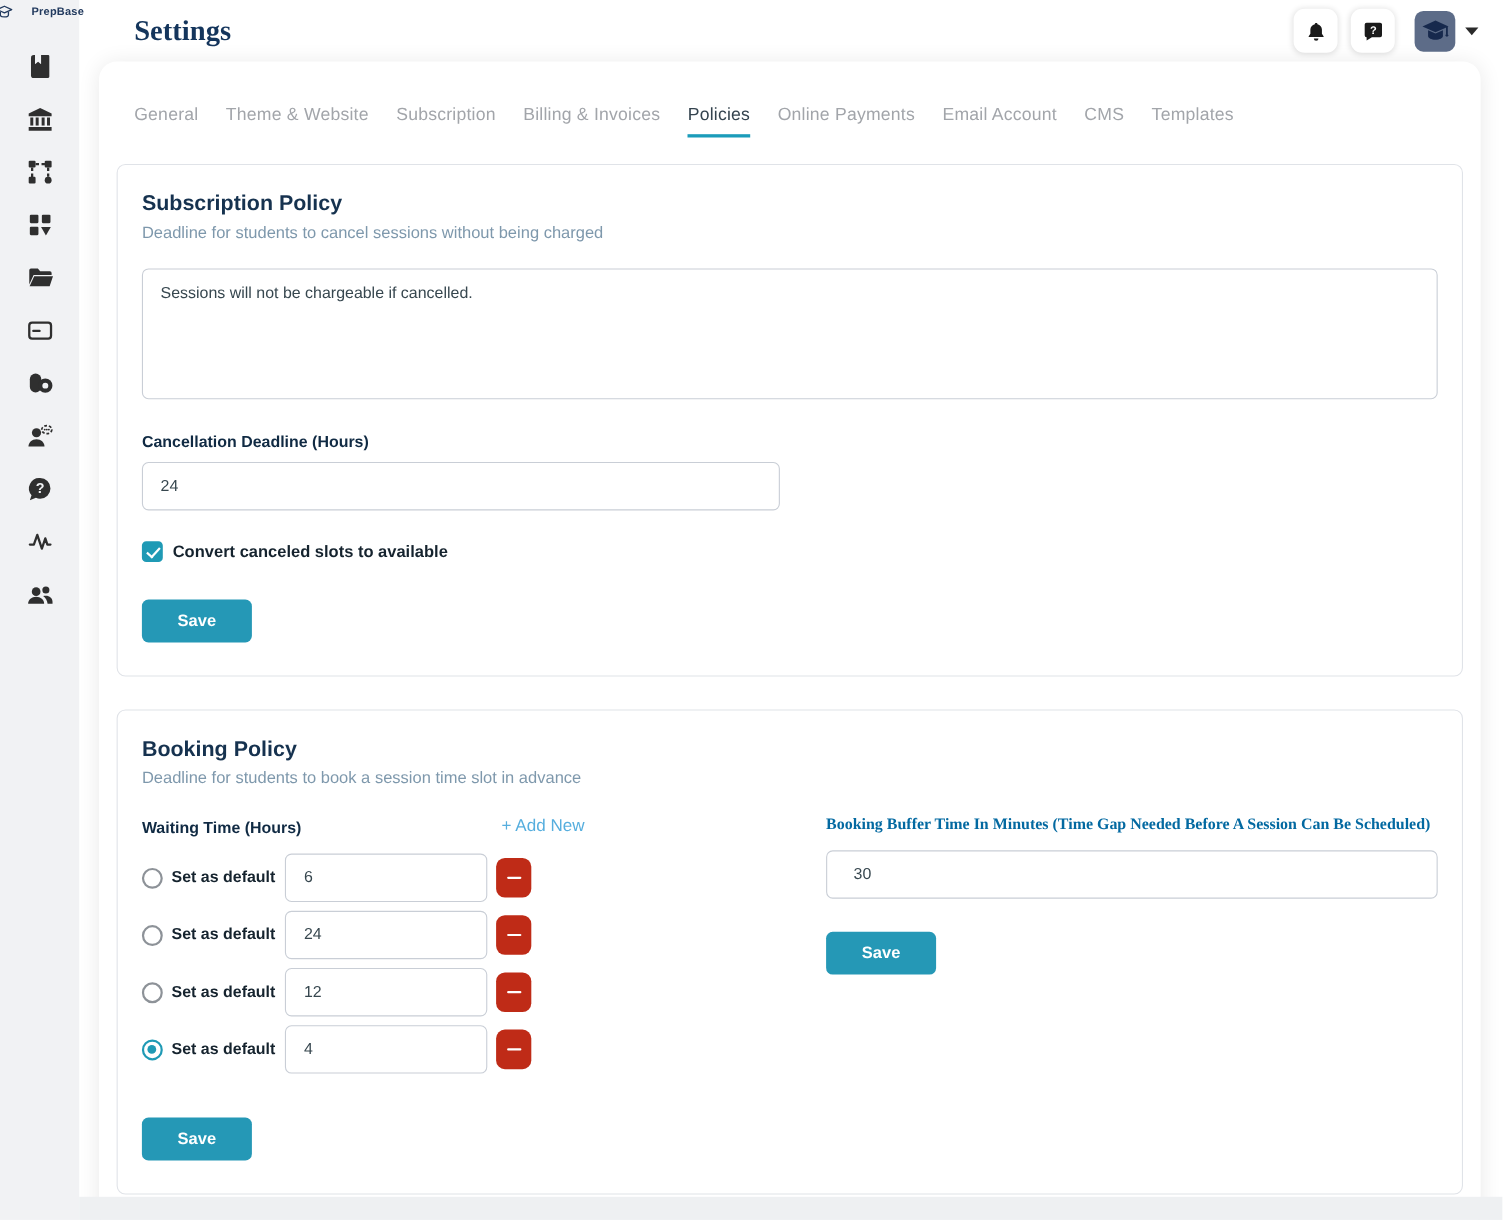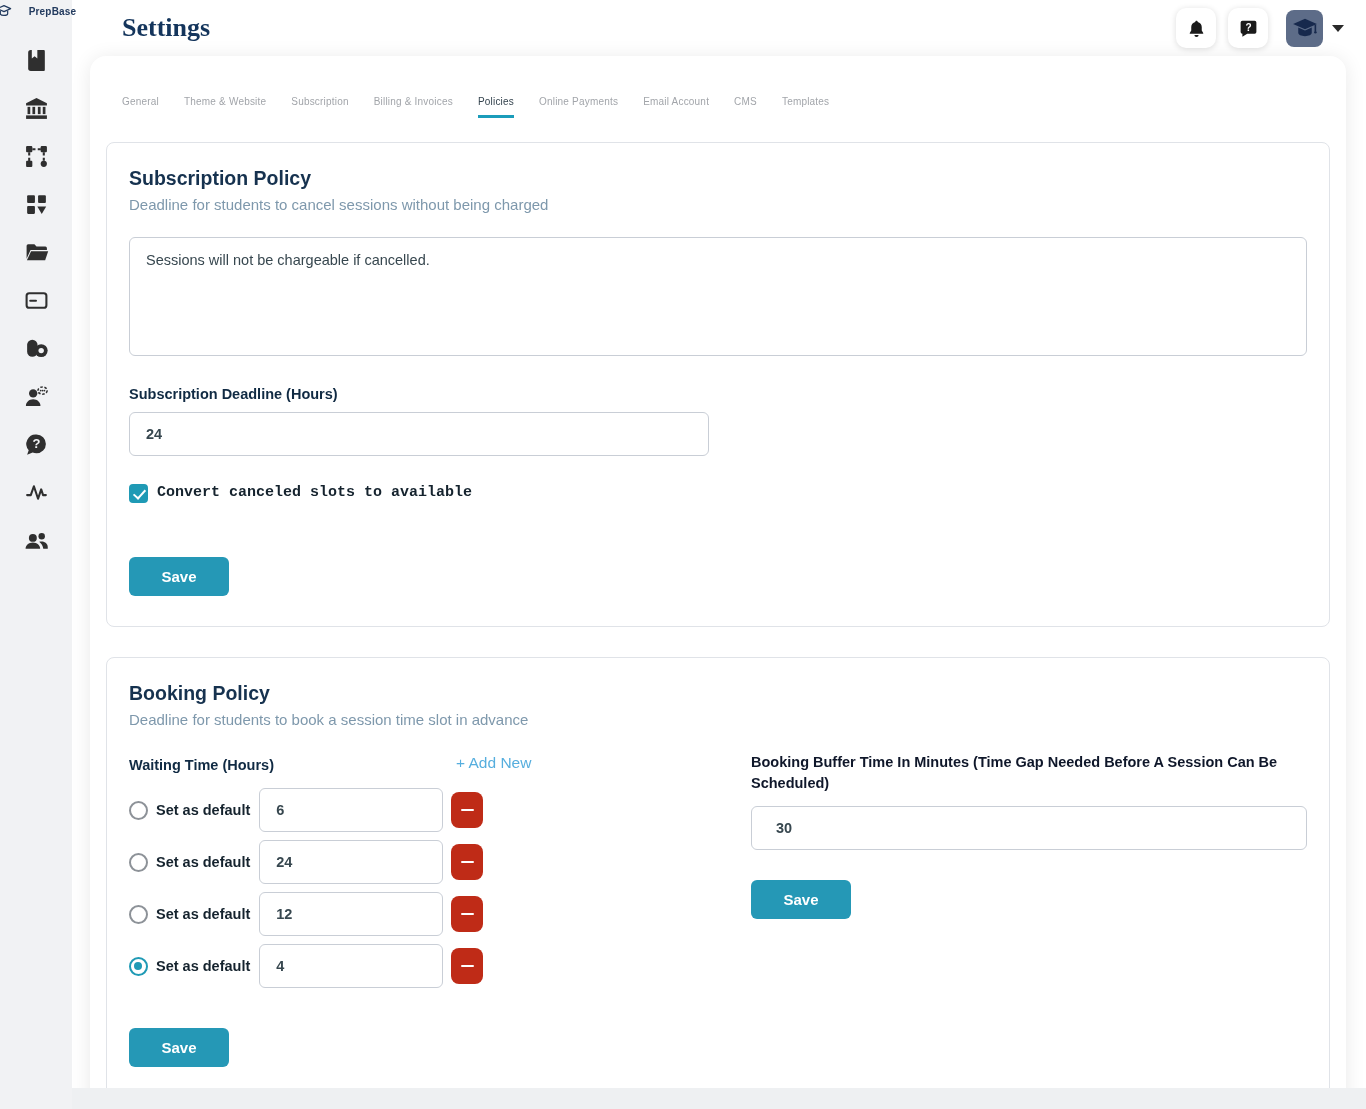--- a/index.html
+++ b/index.html
@@ -40,40 +40,40 @@
   .avatar svg { width:30px; height:30px; }
   .caret { width:0; height:0; margin-left:9px; border-left:6px solid transparent;
     border-right:6px solid transparent; border-top:7px solid #2a2a2a; cursor:pointer; }
   
   .content-card {
     margin:0 20px 0 18px; background:#ffffff; border-radius:16px;
     box-shadow:0 2px 20px rgba(0,0,0,.09);
     min-height:1032px; padding:40px 16px 30px 16px;
   }
   .tabs { display:flex; gap:25px; padding:0 0 0 16px; margin-bottom:24px; }
-  .tab { font-size:10px; color:#a2a5aa; letter-spacing:.2px; padding-bottom:8px; cursor:pointer; border-bottom:3px solid transparent; white-space:nowrap;text-align:center; }
+  .tab { font-size:16px; color:#a2a5aa; letter-spacing:.2px; padding-bottom:8px; cursor:pointer; border-bottom:3px solid transparent; white-space:nowrap;text-align:center; }
   .tab.active { color:#34434e; border-bottom-color:#1b9cba; }
   .section-card { border:1px solid #e0e3e8; border-radius:8px; padding:24px 22px 30px 22px; }
   .section-card + .section-card { margin-top:30px; }
   .section-title { font-size:19.5px; font-weight:700; color:#16324f; margin-bottom:6px; }
   .section-sub { font-size:15px; color:#7e98ac; margin-bottom:24px; }
   .field-label { font-size:14.5px; font-weight:700; color:#102a43; margin-bottom:10px; }
   textarea.policy-text {
     width:100%; height:119px; resize:none; border:1px solid #c9ced6; border-radius:6px;
     font-family:"Liberation Sans", sans-serif; font-size:14.5px; color:#37474f;
     padding:14px 16px; outline:none;
   }
   .text-input {
     border:1px solid #c9ced6; border-radius:6px; height:44px;
     font-family:"Liberation Sans", sans-serif; font-size:14.5px; color:#37474f;
-    padding:0 16px; outline:none; background:#fff;font-weight:bold;
+    padding:0 16px; outline:none; background:#fff;
   }
   .deadline-input { width:580px; } .spacer-26 { height:26px; }
   
-  .checkbox-row { display:flex; align-items:flex-start; margin:28px 0 54px 0; cursor:pointer; width:fit-content;font-family:Liberation Mono, monospace; }
+  .checkbox-row { display:flex; align-items:center; margin:28px 0 34px 0; cursor:pointer; width:fit-content; }
   .checkbox {
     width:19px; height:19px; border-radius:4px; border:2px solid #9aa0a6; background:#fff;
     display:inline-block; position:relative; flex:none;
   }
   .checkbox.checked { background:#1f9ab5; border-color:#1f9ab5; }
   .checkbox.checked::after {
     content:""; position:absolute; left:5px; top:1px; width:5px; height:10px;
     border:solid #fff; border-width:0 2.4px 2.4px 0; transform:rotate(42deg);
   }
   .checkbox-label { font-size:15px; font-weight:600; color:#15232e; margin-left:9px; }
@@ -101,21 +101,21 @@
     border-radius:50%; background:#1f9ab5;
   }
   .wt-label { font-size:14.5px; font-weight:700; color:#15232e; margin:0 9px 0 8px; white-space:nowrap; }
   .wt-input { width:184px; height:44px; }
   .minus-btn {
     width:32px; height:36px; margin-left:8px; border:none; border-radius:8px;
     background:#bf2b17; cursor:pointer; display:flex; align-items:center; justify-content:center;
   }
   .minus-dash { width:13px; height:2.6px; background:#ffffff; display:block; border-radius:1px; }
   .wt-save { margin-top:32px; }
-  .buffer-label { font-size:14.5px; font-weight:700; color:#0f172a; margin-bottom:12px; line-height:1.45; max-width:560px; }
+  .buffer-label { font-size:14.5px; font-weight:700; color:#0369a1; margin-bottom:12px; line-height:1.45; max-width:560px;font-family:Liberation Serif, serif; }
   .buffer-input { width:100%;padding-left:24px; }
   .buffer-save { margin-top:30px; }
   
   .footer-strip { position:absolute; left:72px; right:0; bottom:0; height:21px; background:#eef0f2; }
 </style>
 </head>
 <body>
 
 <div class="sidebar">
   <div class="logo">
@@ -251,21 +251,21 @@
       <div class="tab">Email Account</div>
       <div class="tab">CMS</div>
       <div class="tab">Templates</div>
     </div>
 
     <div class="section-card">
       <div class="section-title">Subscription Policy</div>
       <div class="section-sub">Deadline for students to cancel sessions without being charged</div>
       <textarea class="policy-text" style="">Sessions will not be chargeable if cancelled.</textarea>
       <div class="spacer-26"></div>
-      <div class="field-label">Subscription Deadline (Hours)</div>
+      <div class="field-label">Cancellation Deadline (Hours)</div>
       <input class="text-input deadline-input" value="24" style="">
       <label class="checkbox-row">
         <span class="checkbox checked" id="convert-checkbox"></span>
         <span class="checkbox-label">Convert canceled slots to available</span>
       </label>
       <button class="save-btn">Save</button>
     </div>
 
     <div class="section-card">
       <div class="section-title">Booking Policy</div>

